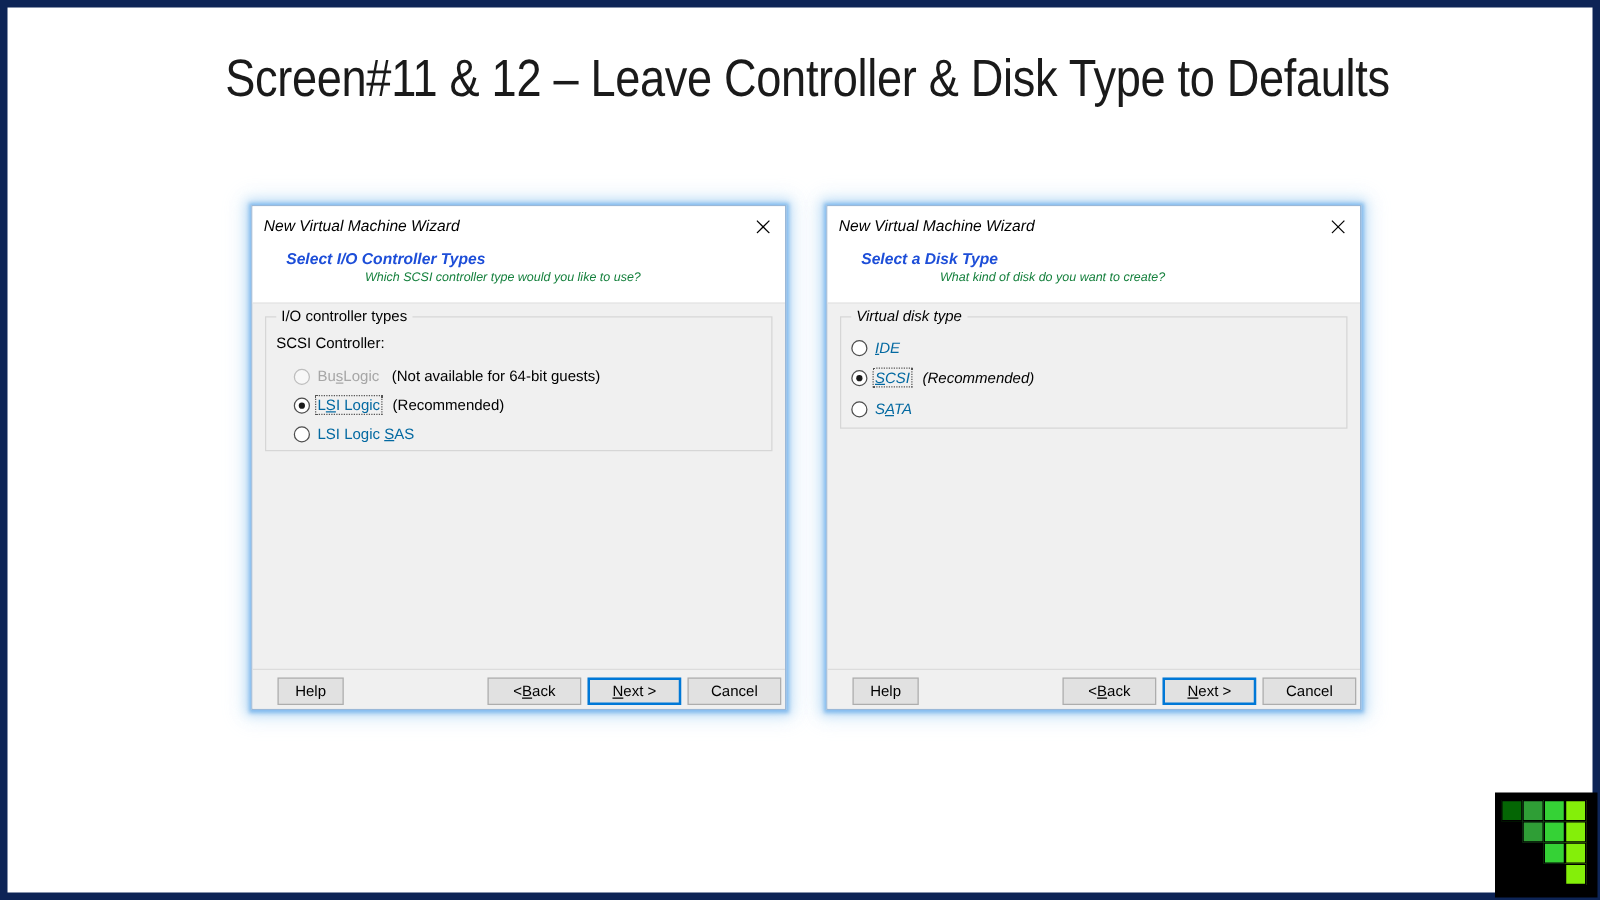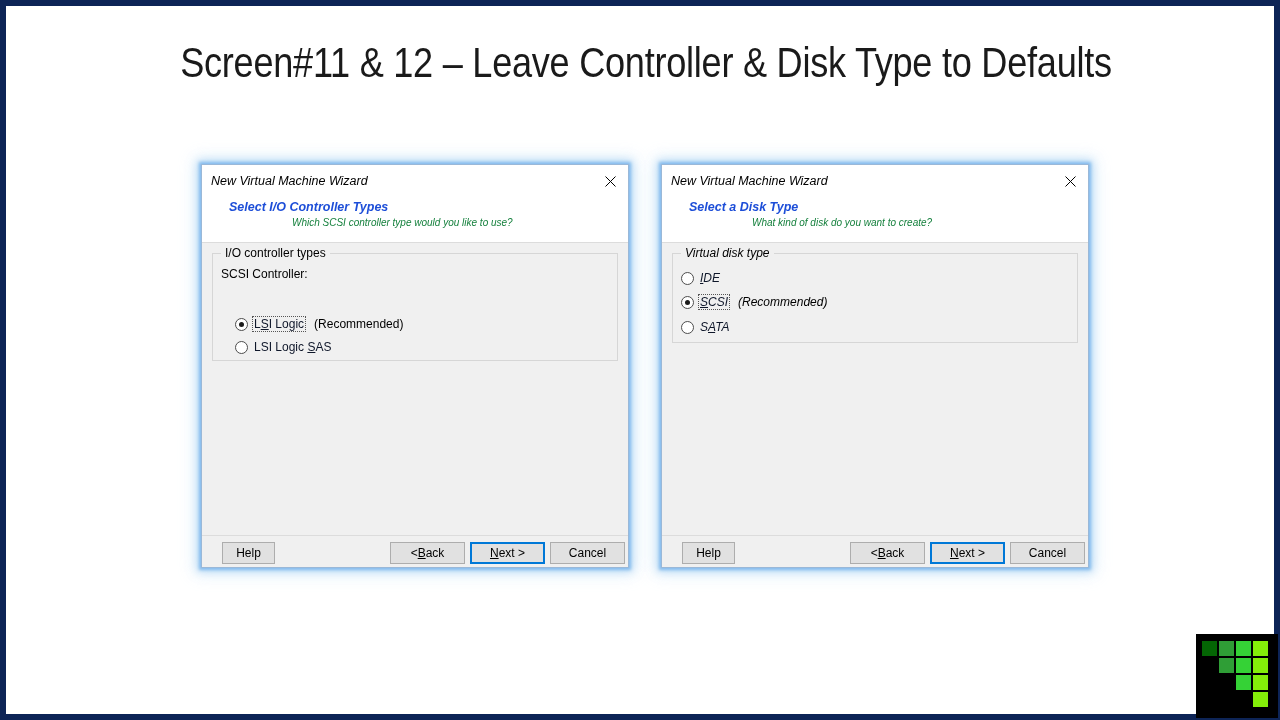--- a/index.html
+++ b/index.html
@@ -173,21 +173,21 @@
     margin-top: -2.5px;
     border-radius: 50%;
     background: #1a1a1a;
   }
   .radio-row.disabled .radio-mark {
     border-color: #bdbdbd;
     background: #f7f7f7;
   }
   .radio-label {
     font-size: 12px;
-    color: #0f172a;
+    color: #0369a1;
     padding: 1px 2px;
   }
   .radio-row.focused .radio-label {
     outline: 1px dotted #555555;
     outline-offset: -1px;
   }
   .radio-row.disabled .radio-label { color: #a6a6a6; }
   .radio-note {
     font-size: 12px;
     color: #000000;
@@ -265,20 +265,25 @@
       </div>
       <div class="dlg-heading">Select I/O Controller Types</div>
       <div class="dlg-subheading">Which SCSI controller type would you like to use?</div>
     </div>
 
     <div class="dlg-body">
       <div class="groupbox" id="groupbox-io">
         <div class="groupbox-legend">I/O controller types</div>
         <div class="field-label">SCSI Controller:</div>
 
+        <div class="radio-row disabled" style="left:22px; top:38px;">
+          <span class="radio-mark"></span>
+          <span class="radio-label"><span>Bu</span><span class="u">s</span><span>Logic</span></span>
+          <span class="radio-note">(Not available for 64-bit guests)</span>
+        </div>
 
         <div class="radio-row focused" style="left:22px; top:61px;">
           <span class="radio-mark checked"></span>
           <span class="radio-label"><span>L</span><span class="u">S</span><span>I Logic</span></span>
           <span class="radio-note">(Recommended)</span>
         </div>
 
         <div class="radio-row" style="left:22px; top:84px;">
           <span class="radio-mark"></span>
           <span class="radio-label"><span>LSI Logic </span><span class="u">S</span><span>AS</span></span>

